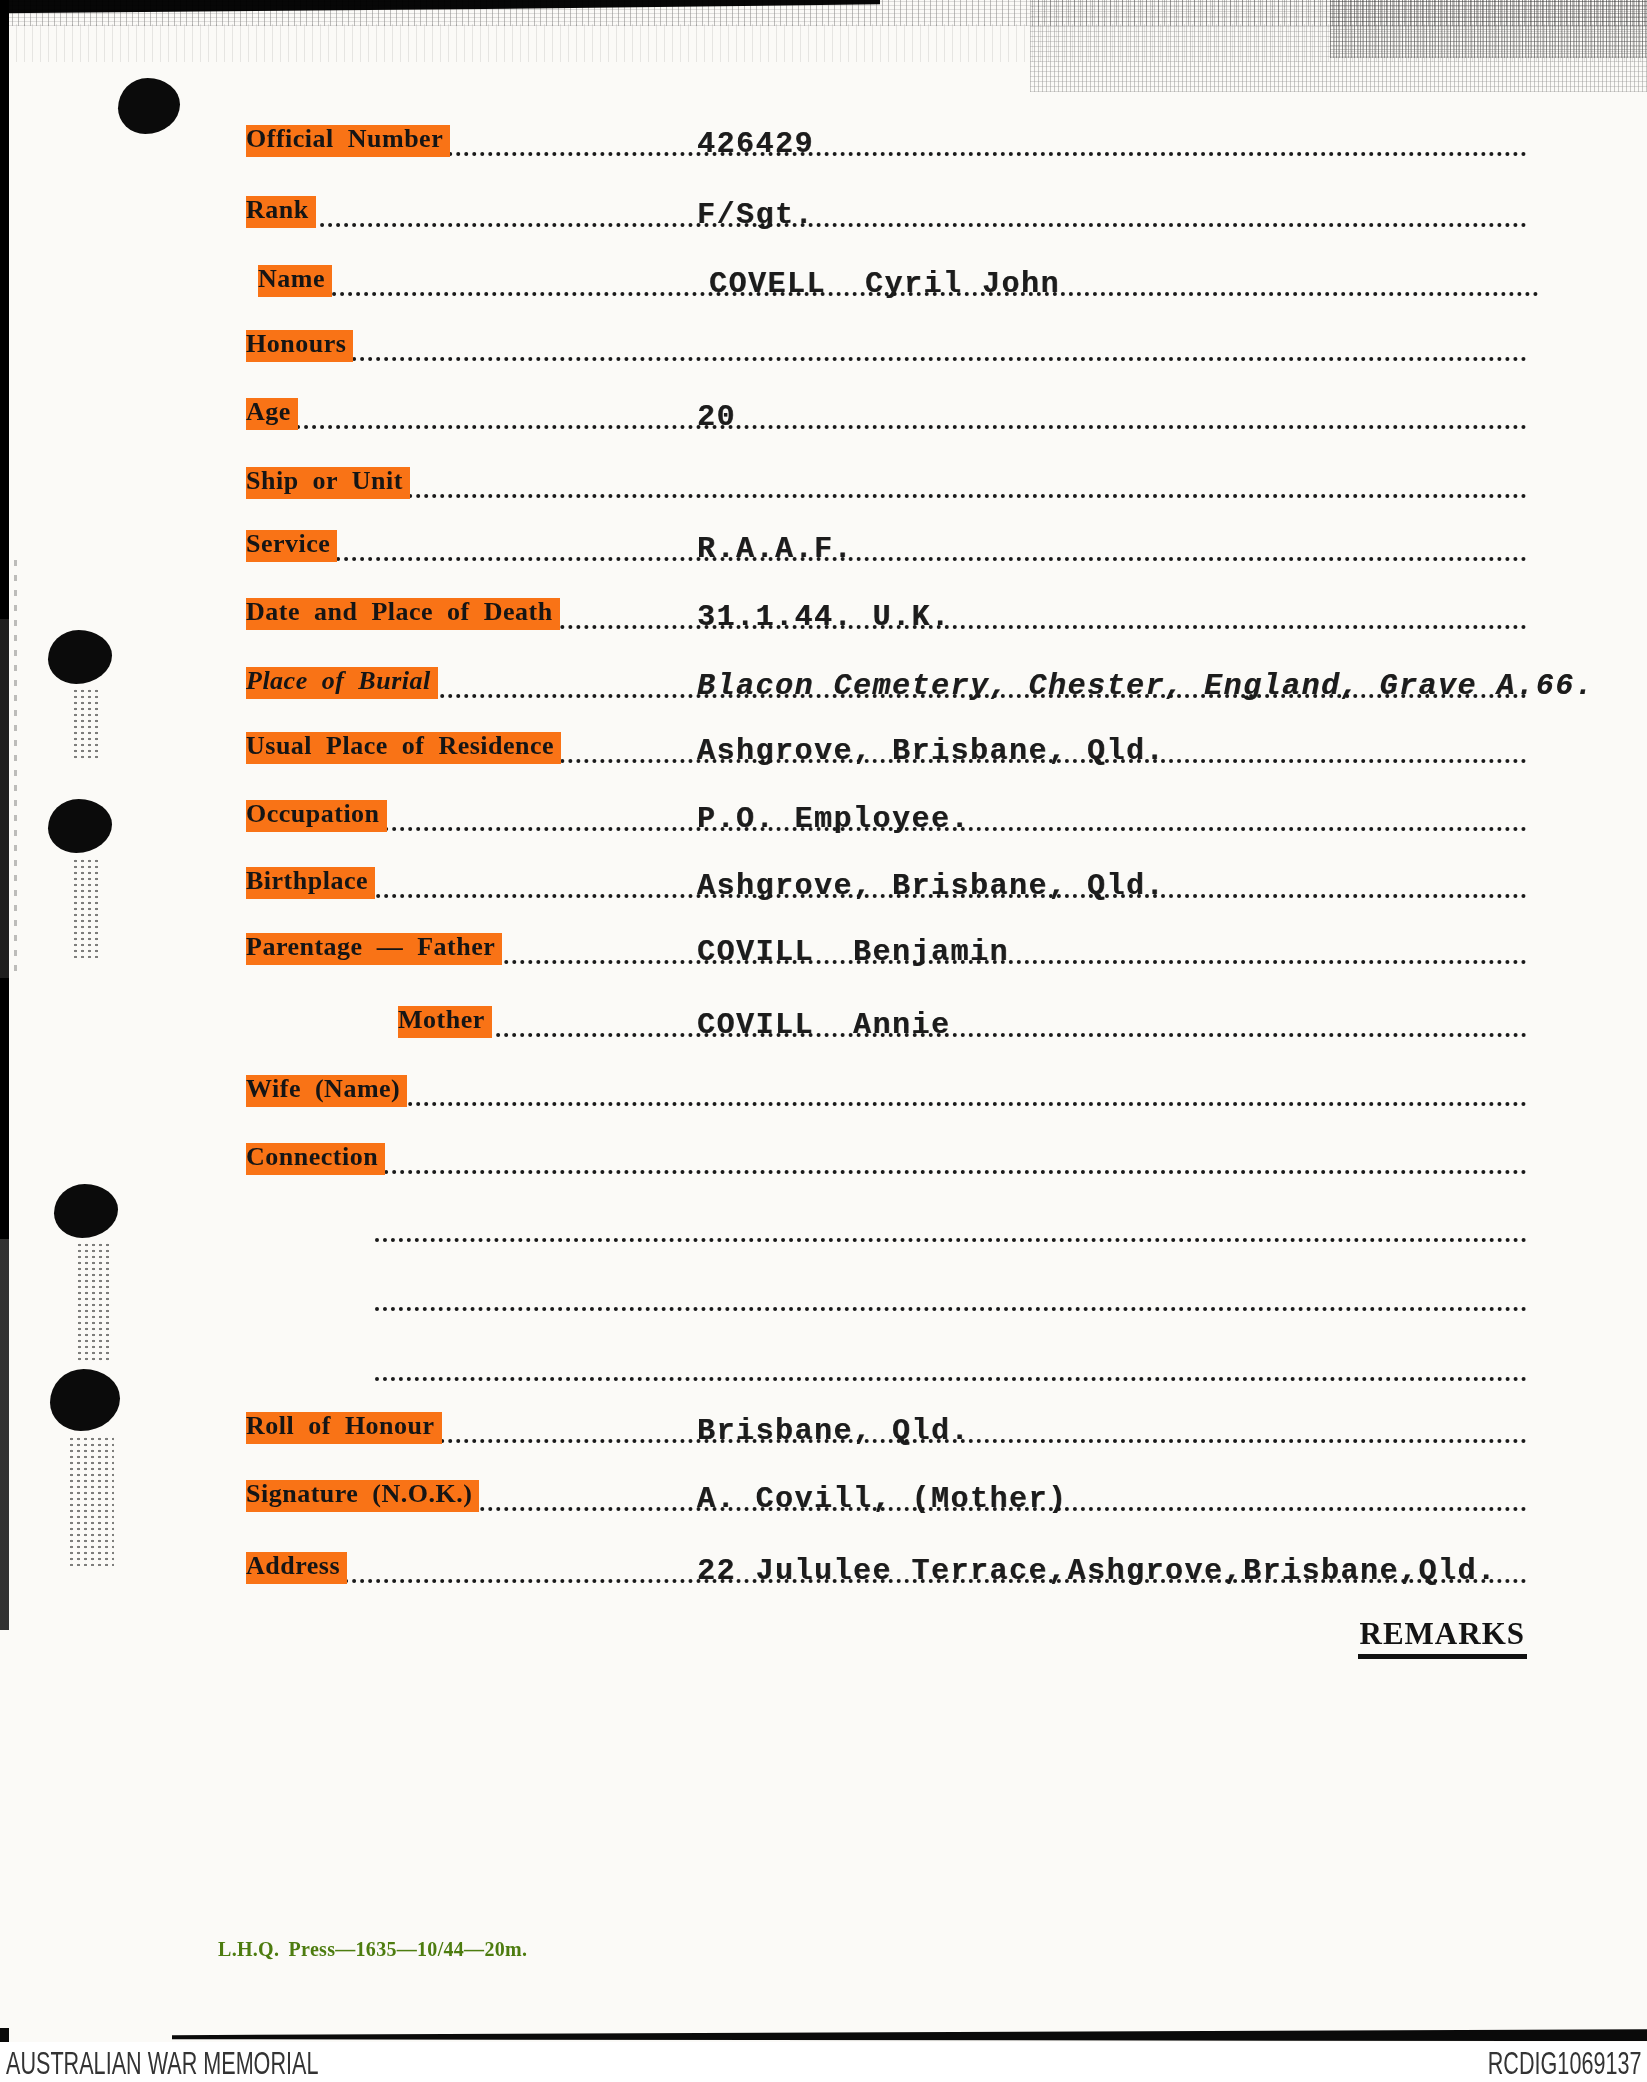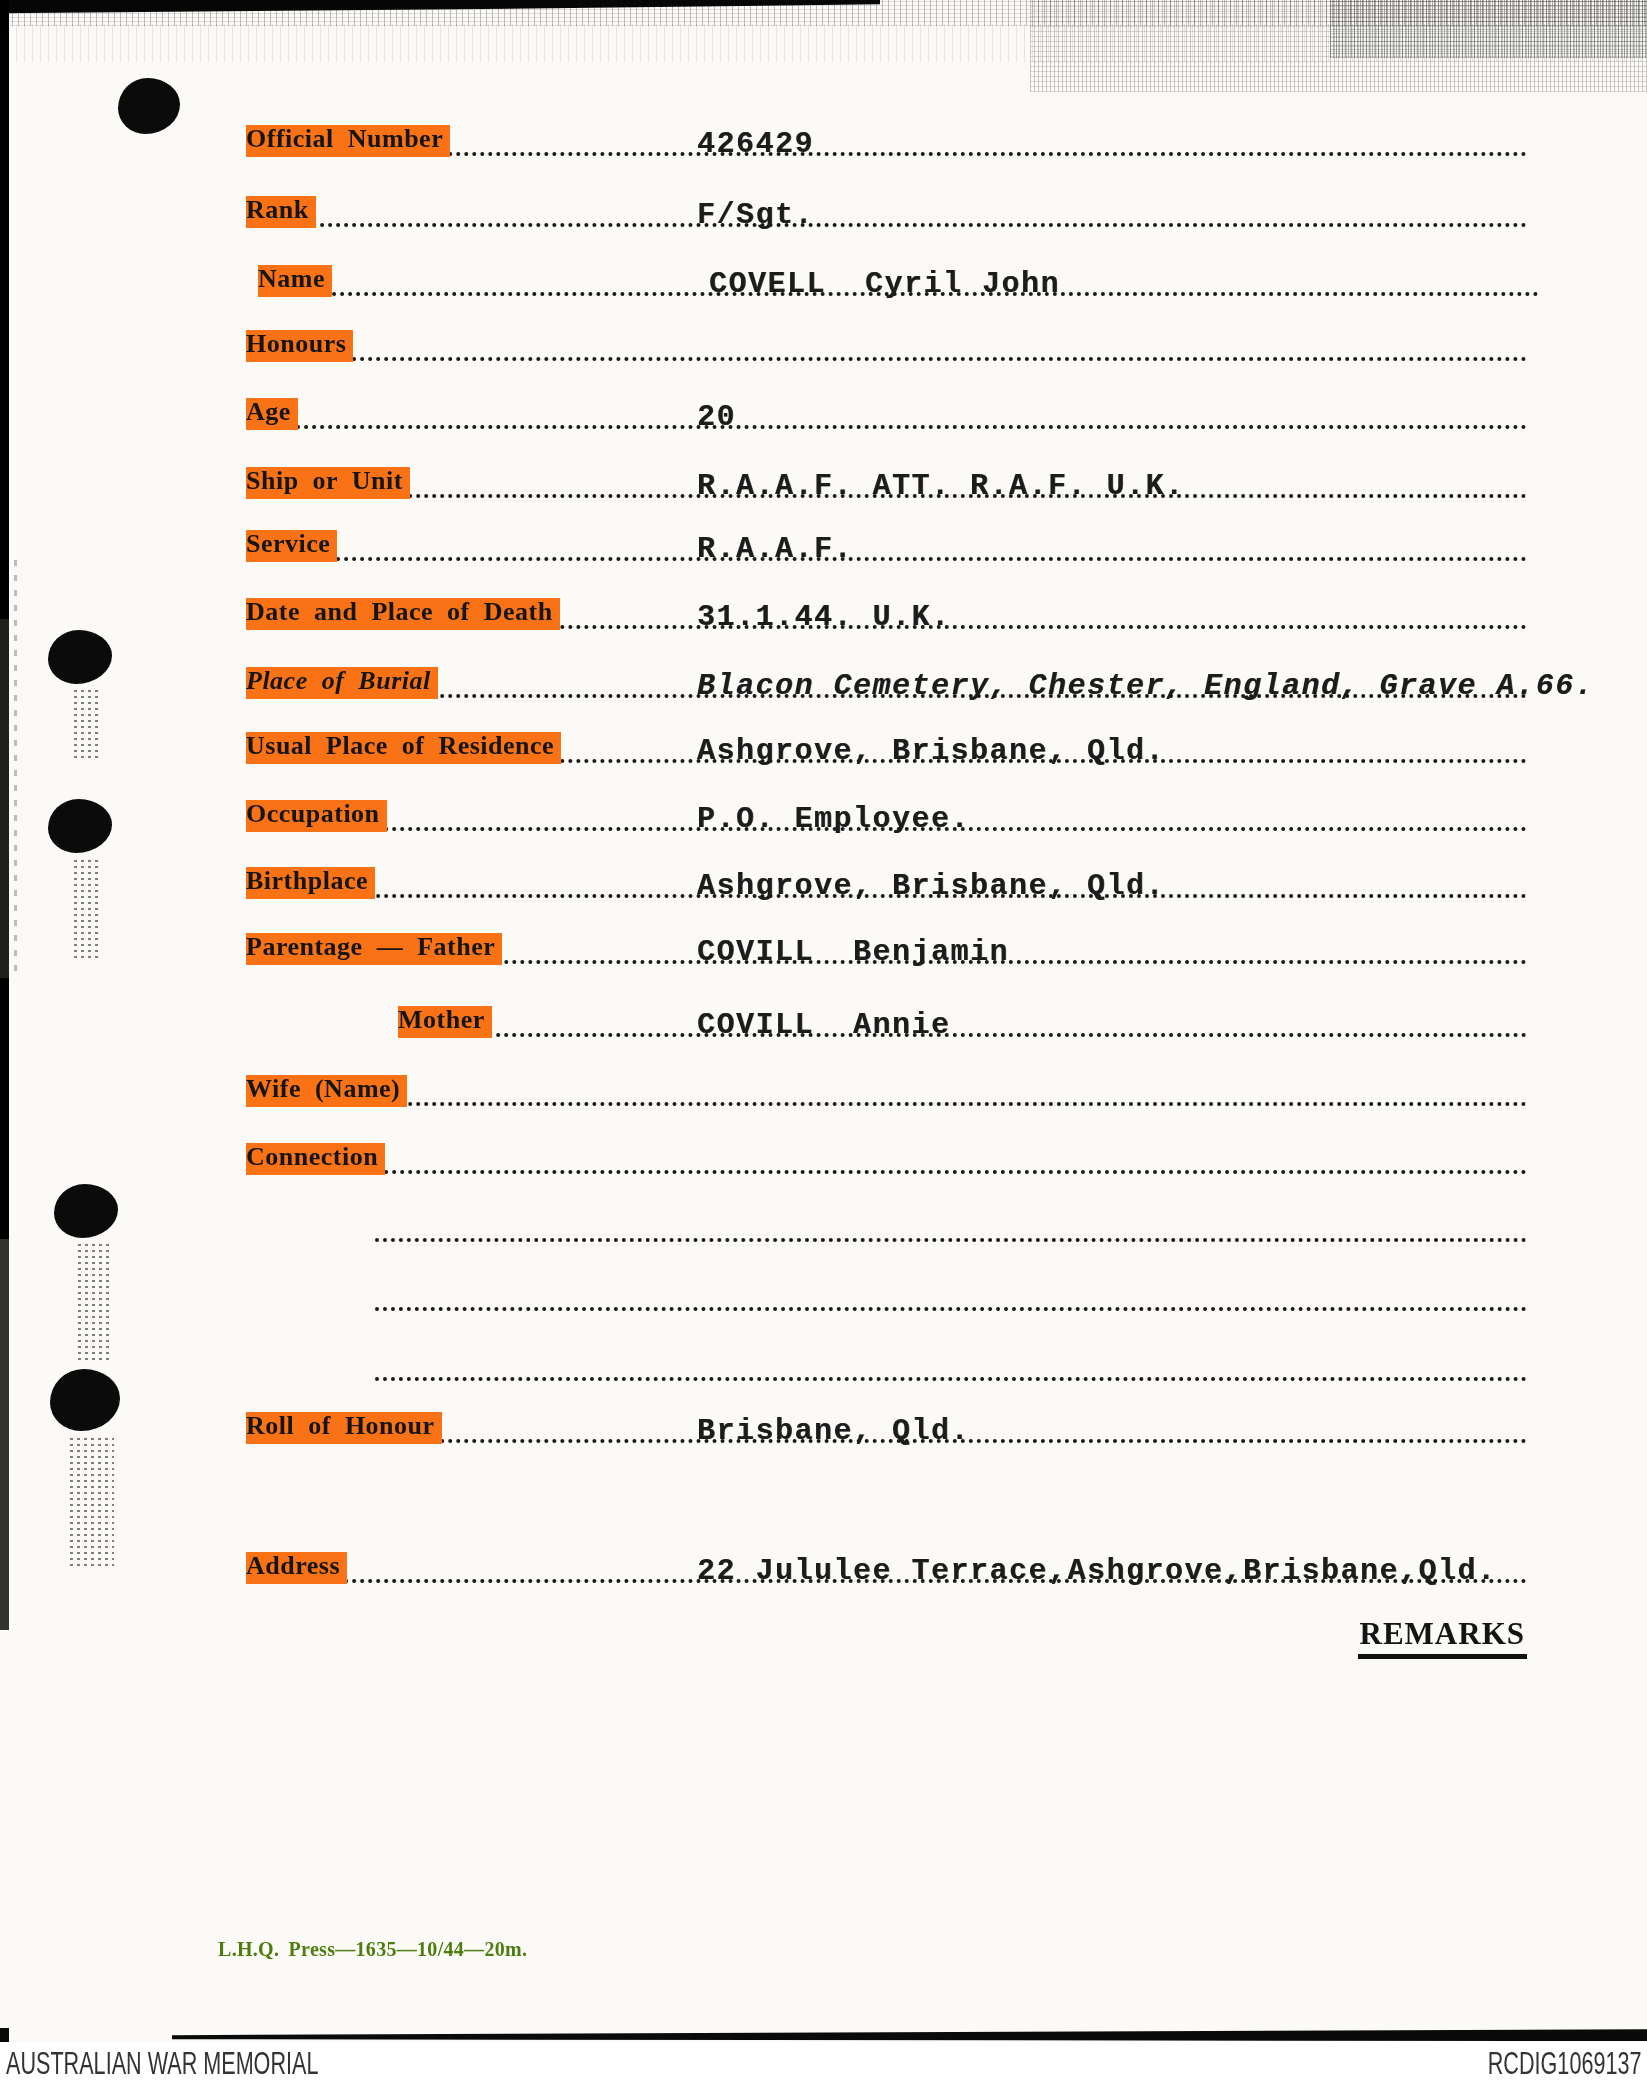--- a/index.html
+++ b/index.html
@@ -146,21 +146,20 @@
   <div class="row" style="top:319px;left:248px;width:1279px;">
     <span class="lbl">Honours</span>
     <span class="val" style="left:449px;"></span>
   </div>
   <div class="row" style="top:387px;left:248px;width:1279px;">
     <span class="lbl">Age</span>
     <span class="val" style="left:449px;">20</span>
   </div>
   <div class="row" style="top:456px;left:248px;width:1279px;">
     <span class="lbl">Ship or Unit</span>
-    <span class="val" style="left:449px;">R.A.A.F. ATT. R.A.F. U.K.</span>
   </div>
   <div class="row" style="top:519px;left:248px;width:1279px;">
     <span class="lbl">Service</span>
     <span class="val" style="left:449px;">R.A.A.F.</span>
   </div>
   <div class="row" style="top:587px;left:248px;width:1279px;">
     <span class="lbl">Date and Place of Death</span>
     <span class="val" style="left:449px;">31.1.44. U.K.</span>
   </div>
   <div class="row" style="top:656px;left:248px;width:1279px;font-style:italic;">
@@ -201,20 +200,24 @@
   <div class="row" style="top:1269px;left:375px;width:1152px;">
     <span class="val" style="left:322px;"></span>
   </div>
   <div class="row" style="top:1339px;left:375px;width:1152px;">
     <span class="val" style="left:322px;"></span>
   </div>
   <div class="row" style="top:1401px;left:248px;width:1279px;">
     <span class="lbl">Roll of Honour</span>
     <span class="val" style="left:449px;">Brisbane, Qld.</span>
   </div>
+  <div class="row" style="top:1469px;left:248px;width:1279px;">
+    <span class="lbl">Signature (N.O.K.)</span>
+    <span class="val" style="left:449px;">A. Covill, (Mother)</span>
+  </div>
   <div class="row" style="top:1541px;left:248px;width:1279px;">
     <span class="lbl">Address</span>
     <span class="val" style="left:449px;">22 Jululee Terrace,Ashgrove,Brisbane,Qld.</span>
   </div>
 
   <div class="remarks">
     <span>REMARKS</span>
   </div>
 
   <div class="print-code">L.H.Q. Press—1635—10/44—20m.</div>

